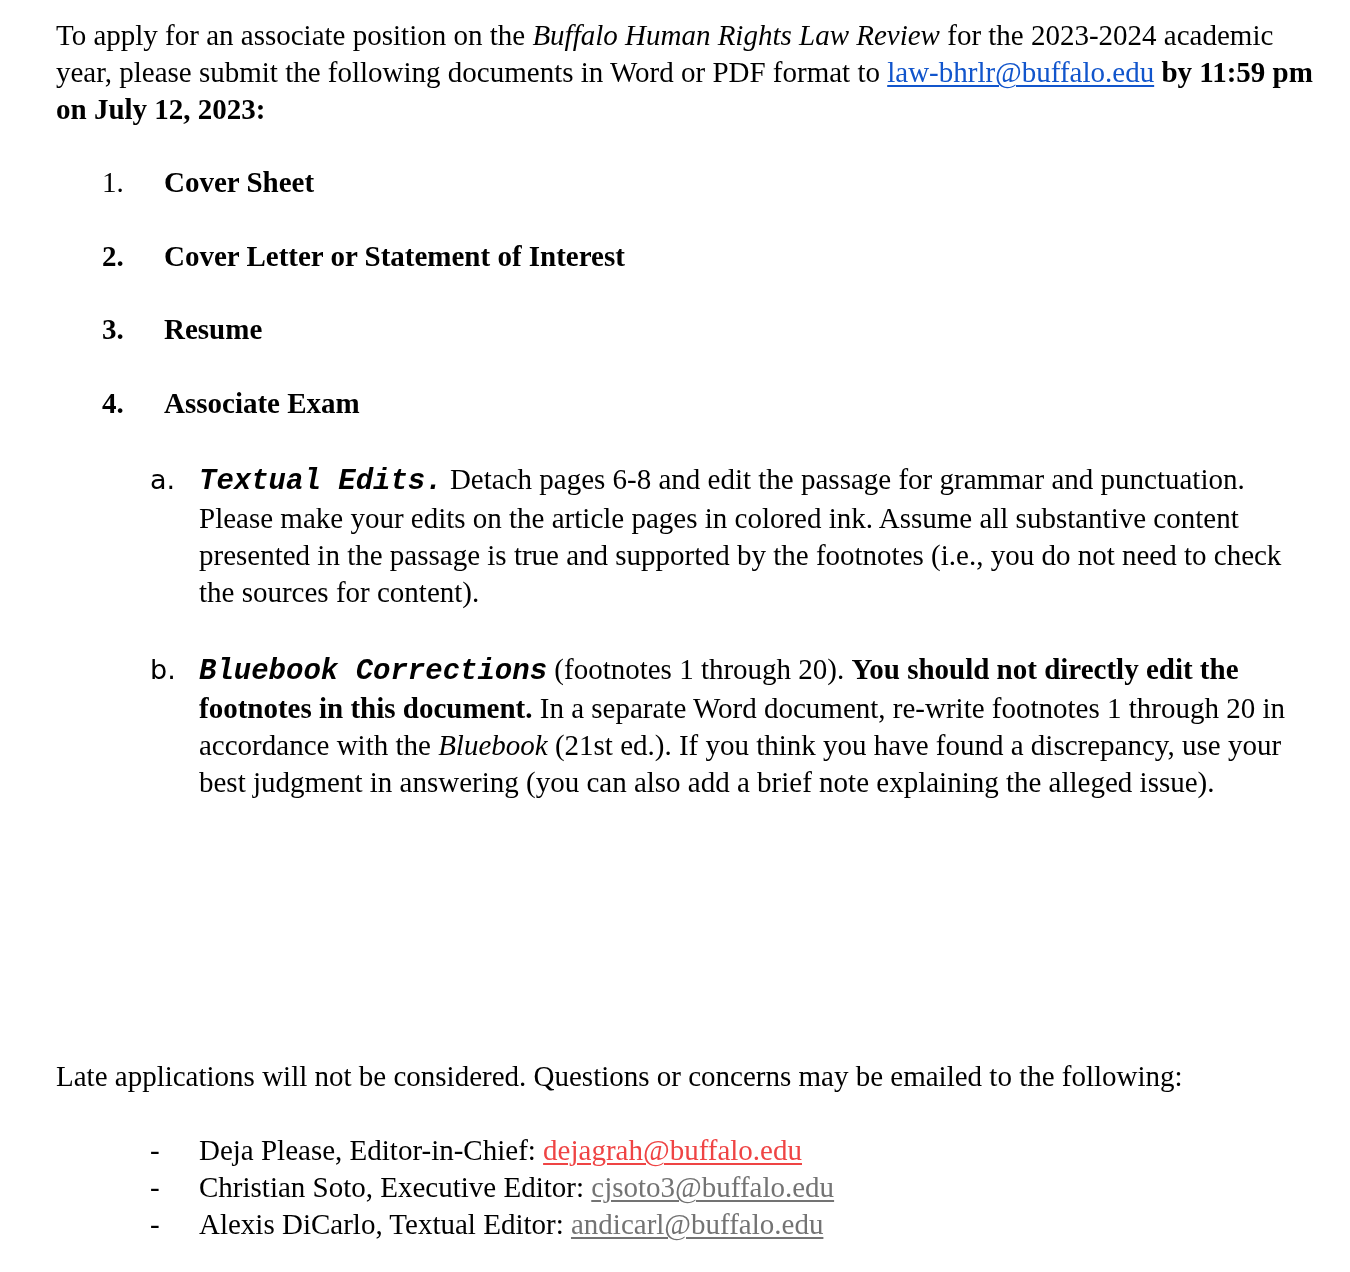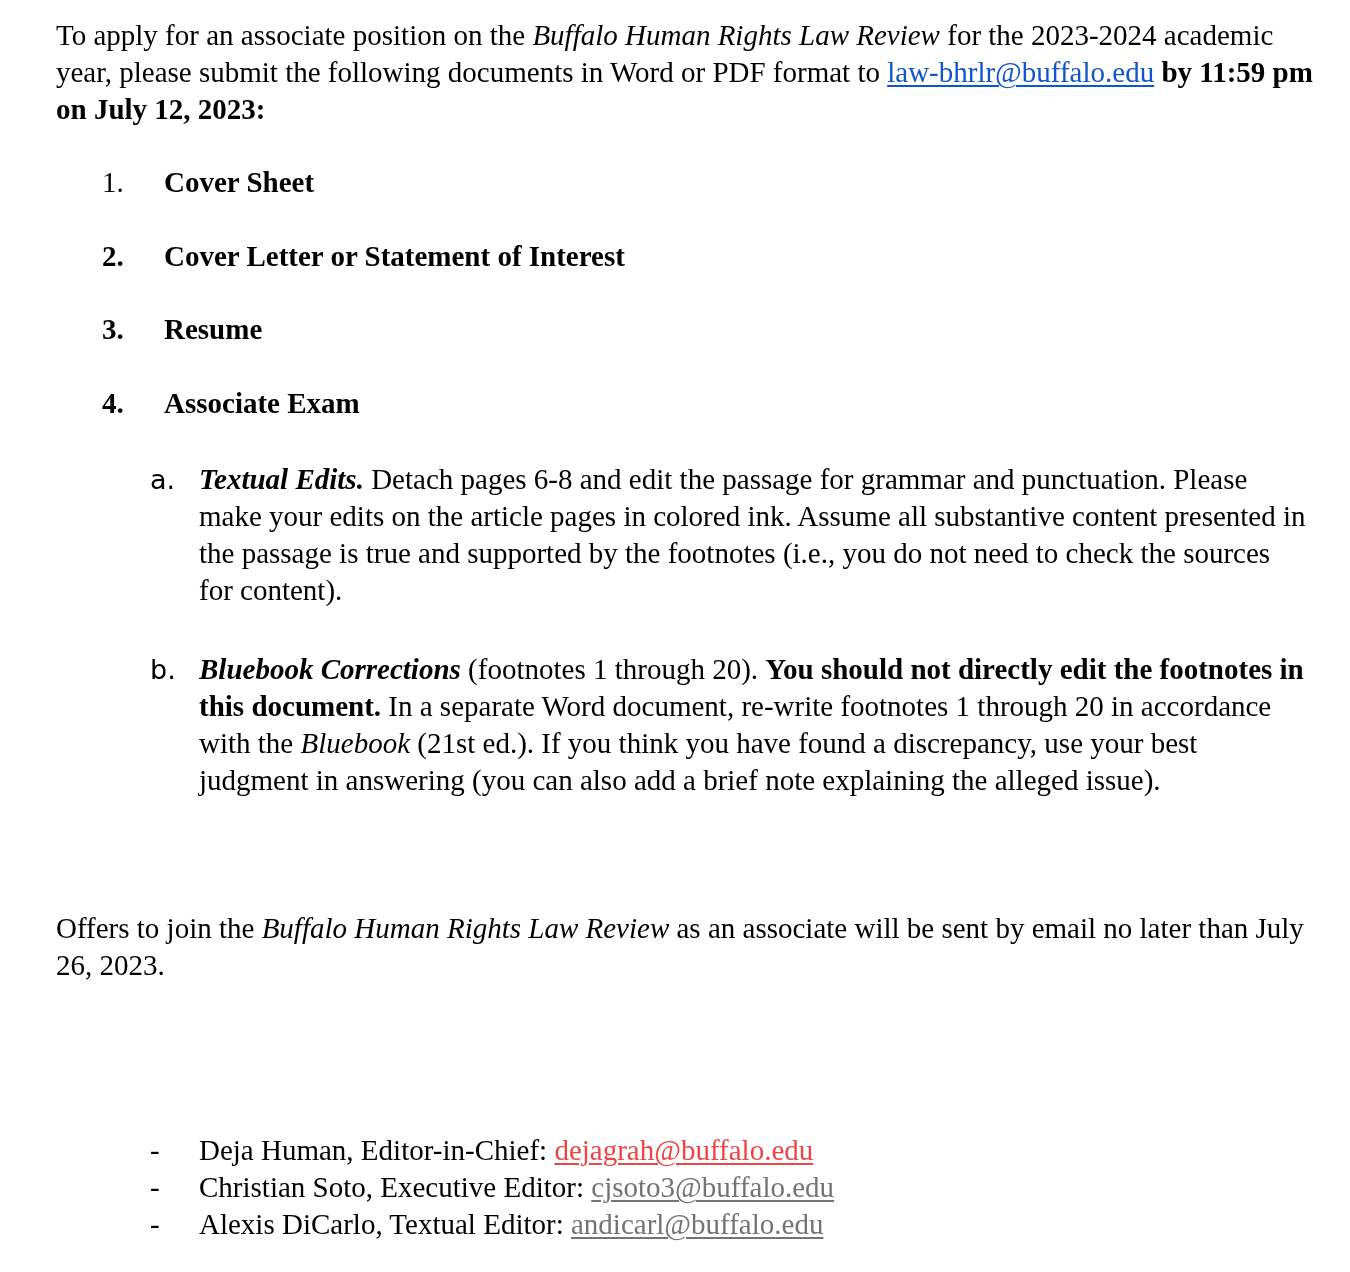--- a/index.html
+++ b/index.html
@@ -33,21 +33,21 @@
     .late { top: 1058px; }
 
     a.email {
       color: #1155cc;
       text-decoration: underline;
       text-decoration-thickness: 2px;
       text-underline-offset: 3px;
     }
     .b { font-weight: bold; }
     .i { font-style: italic; }
-    .bi { font-weight: bold; font-style: italic; }
+    .bi { font-weight: bold; font-style: italic; font-family: Liberation Mono, monospace; }
 
     .num-item {
       position: absolute;
       left: 0;
       height: 37px;
       line-height: 37px;
     }
     .num-item .marker {
       position: absolute;
       left: 102px;
@@ -125,26 +125,26 @@
   <div class="sub-item" style="top:461px">
     <span class="marker">a.</span>
     <div class="text"><span class="bi">Textual Edits.</span><span> Detach pages 6-8 and edit the passage for grammar and punctuation. Please make your edits on the article pages in colored ink. Assume all substantive content presented in the passage is true and supported by the footnotes (i.e., you do not need to check the sources for content).</span></div>
   </div>
 
   <div class="sub-item" style="top:651px">
     <span class="marker">b.</span>
     <div class="text"><span class="bi">Bluebook Corrections</span><span> (footnotes 1 through 20). </span><span class="b">You should not directly edit the footnotes in this document.</span><span> In a separate Word document, re-write footnotes 1 through 20 in accordance with the </span><span class="i">Bluebook</span><span> (21st ed.). If you think you have found a discrepancy, use your best judgment in answering (you can also add a brief note explaining the alleged issue).</span></div>
   </div>
 
-  <p class="para offers"><span>Offers to join the </span><span class="i">Buffalo Human Rights Law Review</span><span> as an associate will be sent by email no later than July 26, 2023.</span></p>
 
+  <p class="para late">Late applications will not be considered. Questions or concerns may be emailed to the following:</p>
 
   <div class="contact" style="top:1132px">
     <span class="dash">-</span>
-    <span class="text"><span>Deja Human, Editor-in-Chief: </span><a class="email" href="#" style="color: #ef4444;">dejagrah@buffalo.edu</a></span>
+    <span class="text"><span>Deja Please, Editor-in-Chief: </span><a class="email" href="#" style="color: #ef4444;">dejagrah@buffalo.edu</a></span>
   </div>
   <div class="contact" style="top:1169px">
     <span class="dash">-</span>
     <span class="text"><span>Christian Soto, Executive Editor: </span><a class="email" href="#" style="color: #737373;">cjsoto3@buffalo.edu</a></span>
   </div>
   <div class="contact" style="top:1206px">
     <span class="dash">-</span>
     <span class="text"><span>Alexis DiCarlo, Textual Editor: </span><a class="email" href="#" style="color: #737373;">andicarl@buffalo.edu</a></span>
   </div>
 

